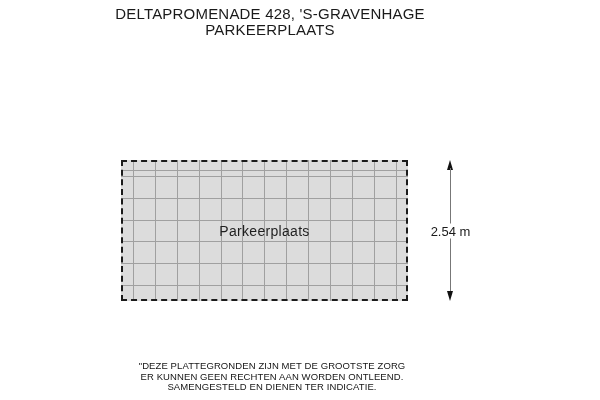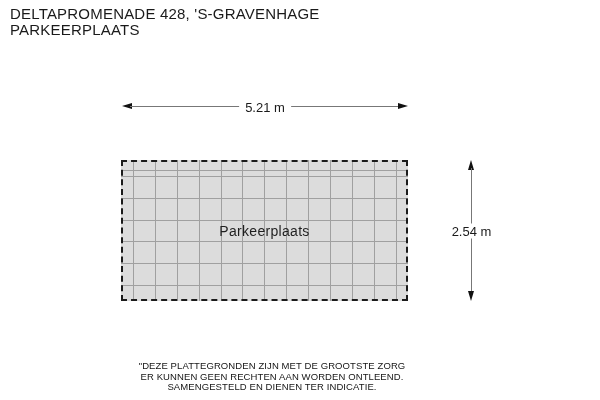--- a/index.html
+++ b/index.html
@@ -13,24 +13,24 @@
     height: 400px;
     background: #ffffff;
     overflow: hidden;
     font-family: "Liberation Sans", sans-serif;
     color: var(--text, #1a1a1a);
   }
 
   
   .title-block {
     position: absolute;
-    left: 10px;
+    left: 0;
     top: 6px;
     width: 540px;
-    text-align: left;
+    text-align: center;
     font-size: 15px;
     line-height: 16px;
     letter-spacing: 0.2px;
     color: var(--text, #1a1a1a);
   }
 
   
   .dim { position: absolute; }
   .dim-label {
     position: absolute;
@@ -47,21 +47,21 @@
   .hdim { left: 122px; top: 100px; width: 286px; height: 14px; }
   .hdim .dim-line {
     position: absolute;
     top: 6px; left: 8px; right: 8px; height: 1px;
     background: var(--dim-line, #777);
   }
   .arrow { position: absolute; width: 0; height: 0; }
   .arrow-left  { left: 0;  top: 3px; border-top: 3px solid transparent; border-bottom: 3px solid transparent; border-right: 10px solid var(--dim-arrow, #111); }
   .arrow-right { right: 0; top: 3px; border-top: 3px solid transparent; border-bottom: 3px solid transparent; border-left: 10px solid var(--dim-arrow, #111); }
 
-  .vdim { left: 465px; top: 160px; width: 13px; height: 141px; }
+  .vdim { left: 444px; top: 160px; width: 13px; height: 141px; }
   .vdim .dim-line {
     position: absolute;
     left: 6px; top: 8px; bottom: 8px; width: 1px;
     background: var(--dim-line, #777);
   }
   .arrow-up   { top: 0;    left: 3px; border-left: 3px solid transparent; border-right: 3px solid transparent; border-bottom: 10px solid var(--dim-arrow, #111); }
   .arrow-down { bottom: 0; left: 3px; border-left: 3px solid transparent; border-right: 3px solid transparent; border-top: 10px solid var(--dim-arrow, #111); }
 
   
   .plan {
@@ -104,26 +104,20 @@
 </head>
 <body>
 
 <div class="canvas">
 
   <div class="title-block">
     <div>DELTAPROMENADE 428, 'S-GRAVENHAGE</div>
     <div>PARKEERPLAATS</div>
   </div>
 
-  <div class="dim hdim">
-    <span class="arrow arrow-left"></span>
-    <div class="dim-line"></div>
-    <span class="arrow arrow-right"></span>
-    <span class="dim-label">5.21 m</span>
-  </div>
 
   <div class="plan">
     <span class="room-label">Parkeerplaats</span>
   </div>
 
   <div class="dim vdim">
     <span class="arrow arrow-up"></span>
     <div class="dim-line"></div>
     <span class="arrow arrow-down"></span>
     <span class="dim-label">2.54 m</span>

